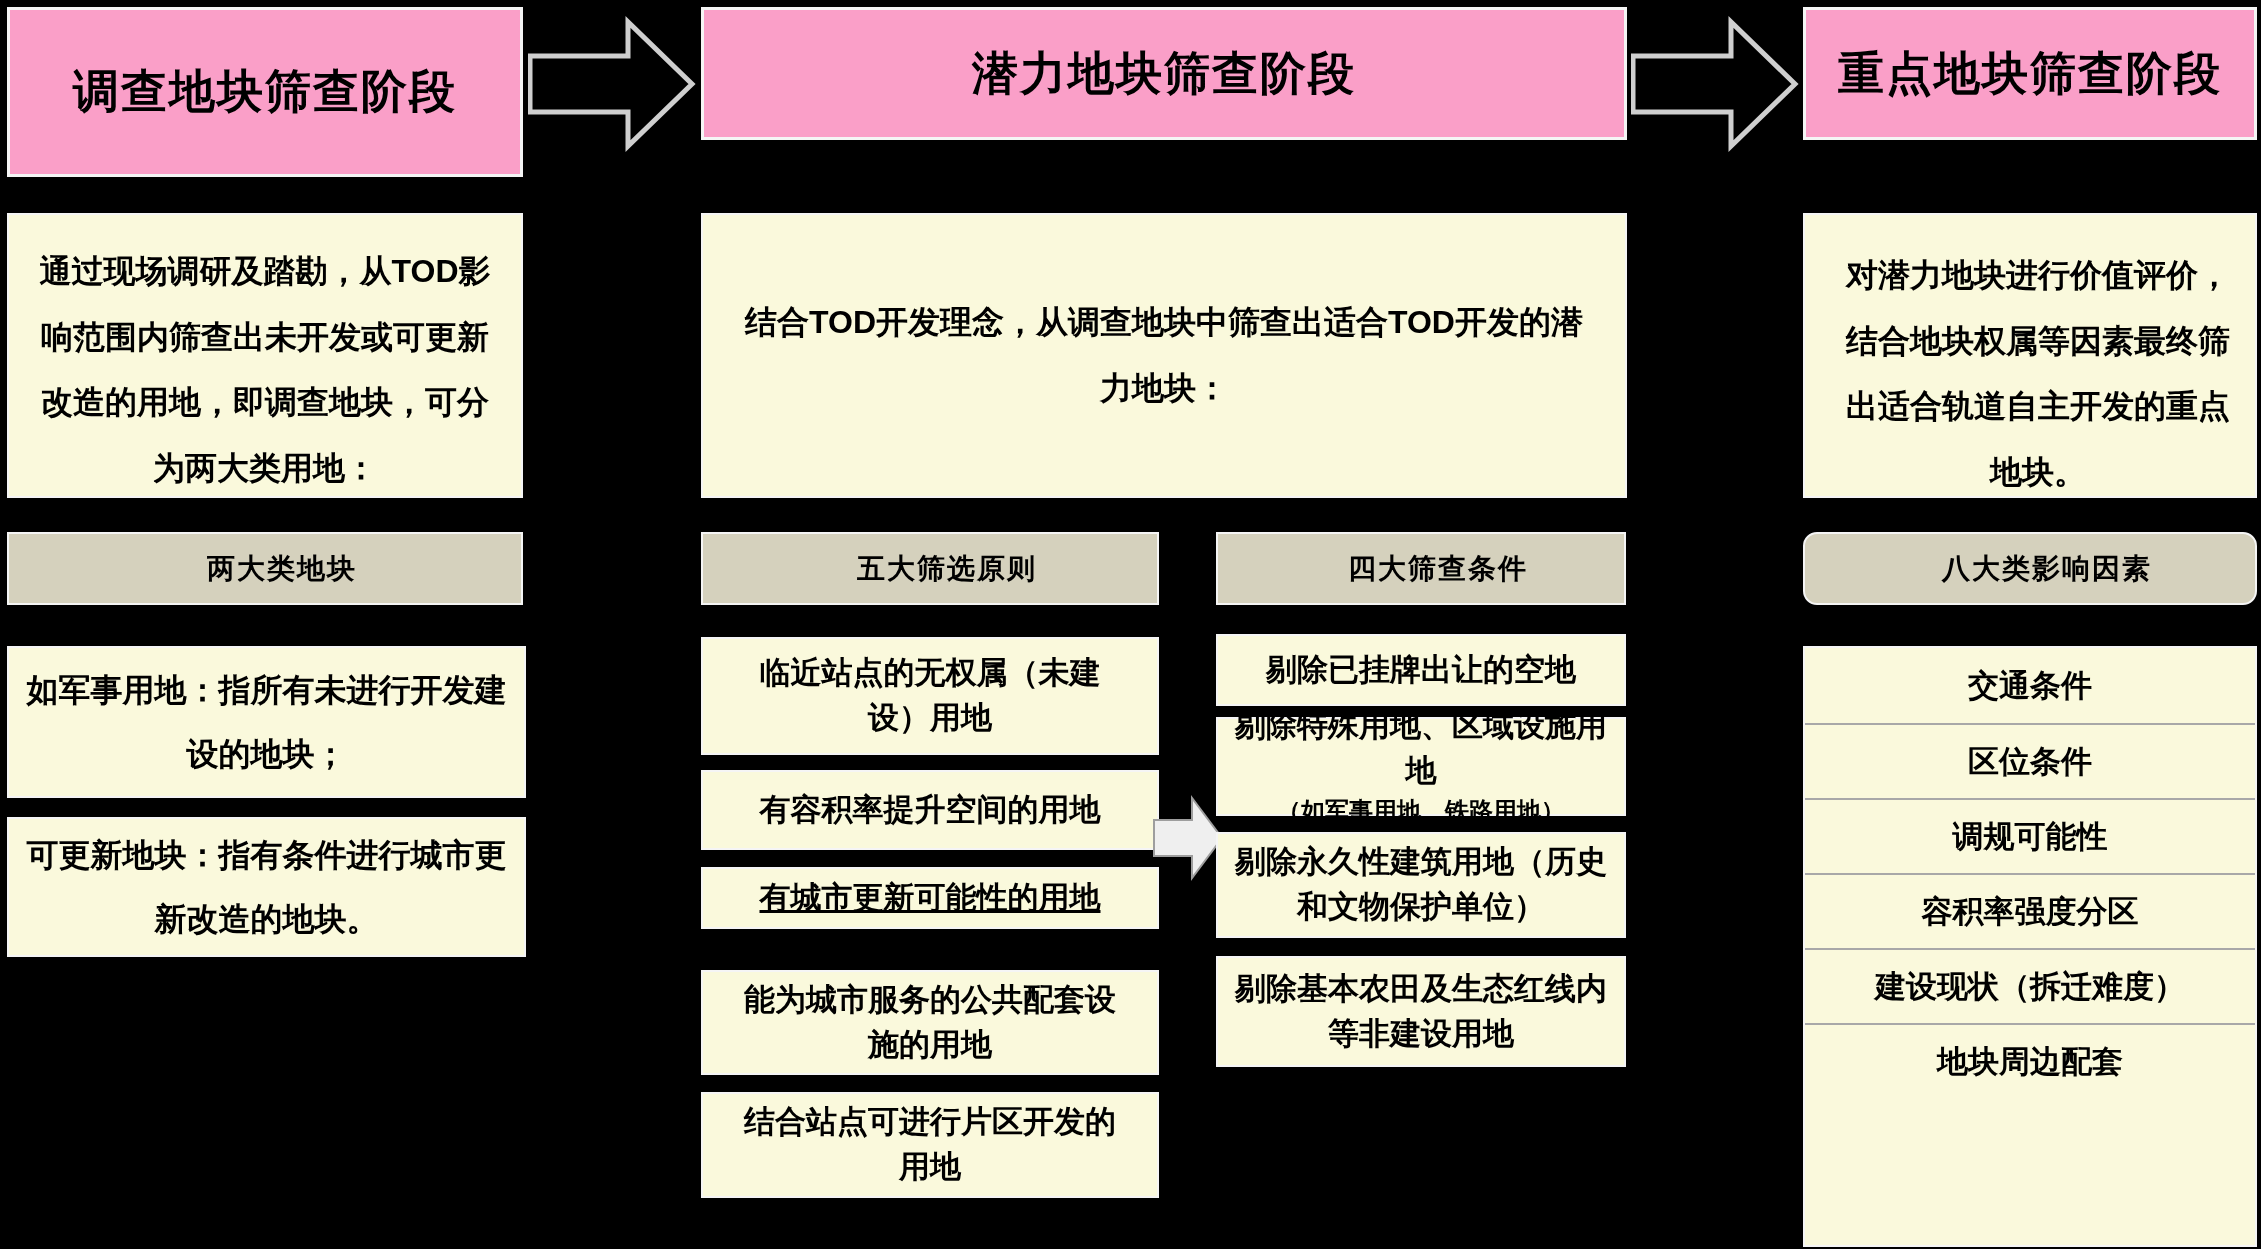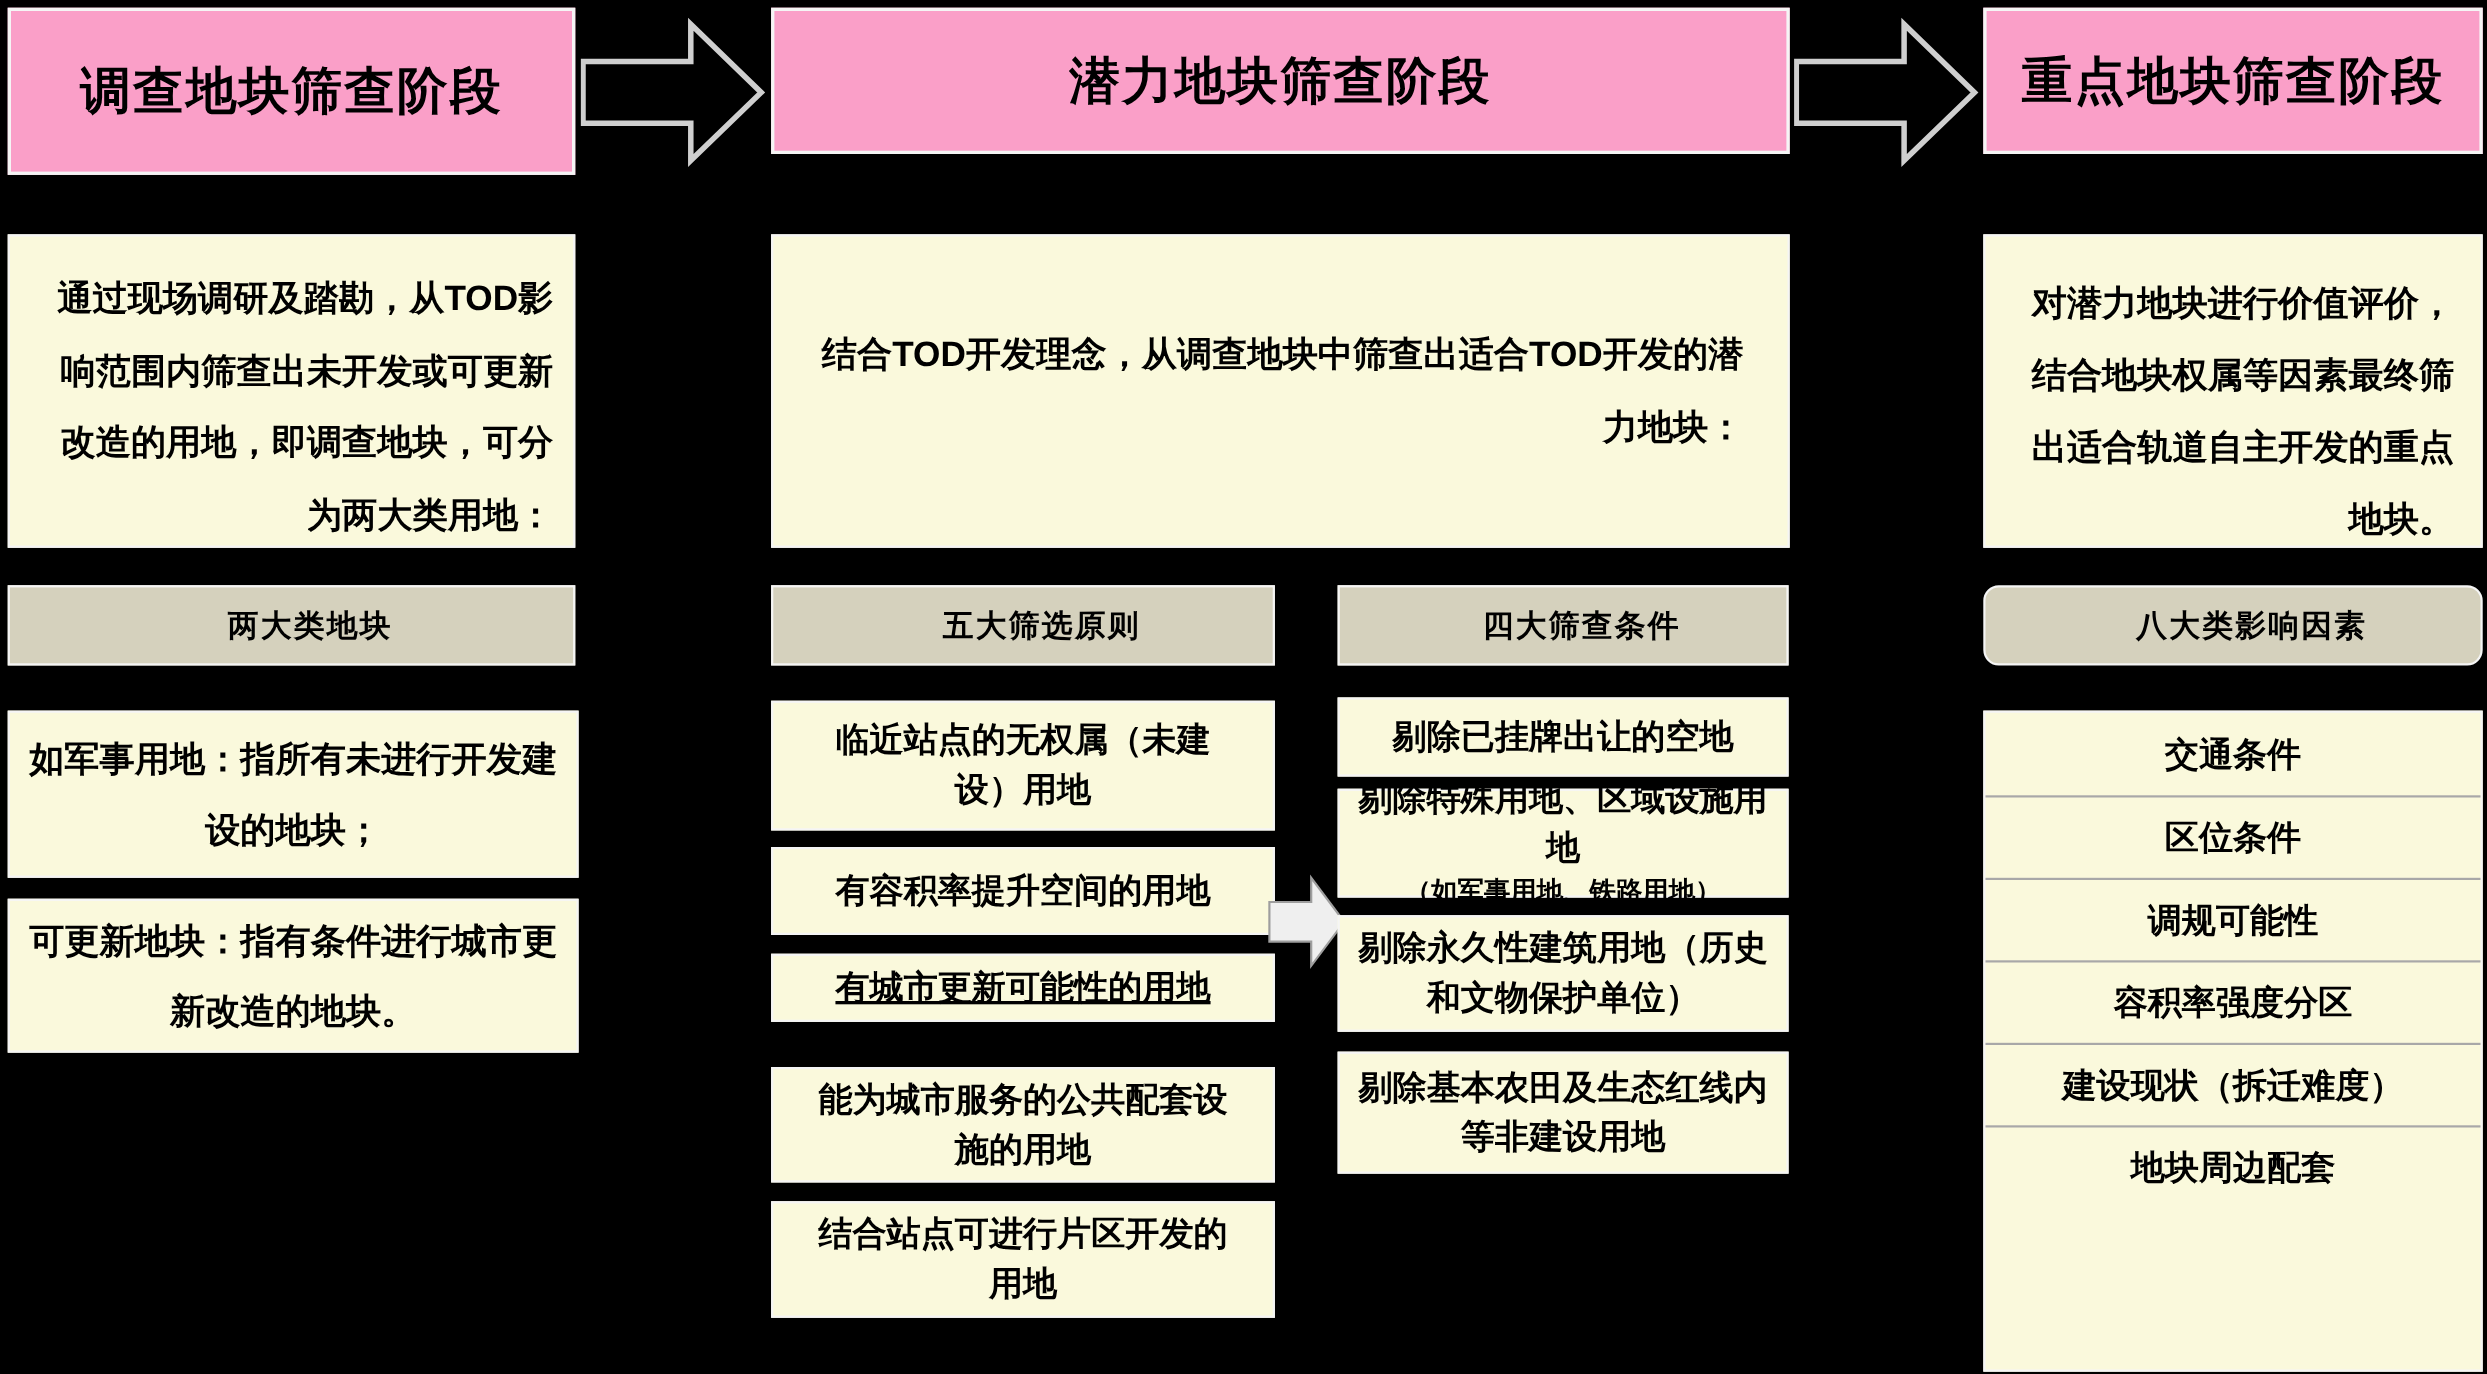--- a/index.html
+++ b/index.html
@@ -33,30 +33,30 @@
     font-size: 28px; font-weight: 700; letter-spacing: 2px; padding-left: 34px;
   }
   .content-box {
     position: absolute;
     background: var(--content-bg, #FAF9DC);
     border: 2px solid var(--box-border, #F5F5F5);
     color: var(--text, #000);
   }
   .intro-box {
     font-size: 32px; font-weight: 700; line-height: 2.05;
-    text-align: right;
+    text-align: center;
   }
   .cell {
     display: flex; align-items: center; justify-content: center;
     text-align: center;
     font-size: 31px; font-weight: 700; line-height: 1.45;
   }
 
   
-  .s1-header { left: 7px;  top: 7px;   width: 516px; height: 152px; }
+  .s1-header { left: 7px;  top: 7px;   width: 516px; height: 170px; }
   .s1-intro  { left: 7px;  top: 213px; width: 516px; height: 285px; padding: 24px 18px 0 18px; }
   .s1-sub    { left: 7px;  top: 532px; width: 516px; height: 73px; }
   .s1-item1  { left: 7px;  top: 646px; width: 519px; height: 152px; }
   .s1-item2  { left: 7px;  top: 817px; width: 519px; height: 140px; }
   .item-box  {
     display: flex; align-items: center; justify-content: center;
     text-align: center; padding: 0 12px;
     font-size: 32px; line-height: 2.0; font-weight: 700;
   }
   .item-label { font-weight: 700; }

